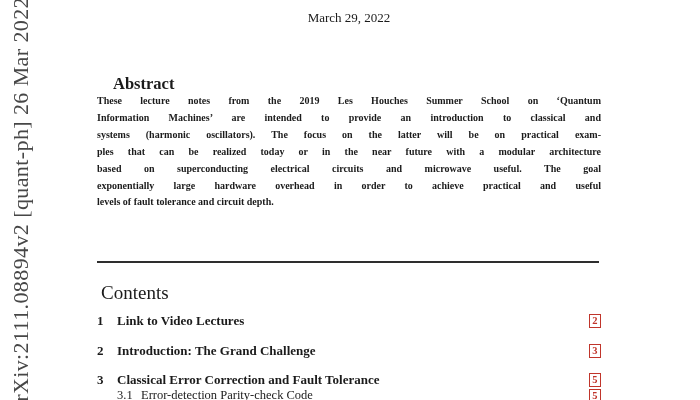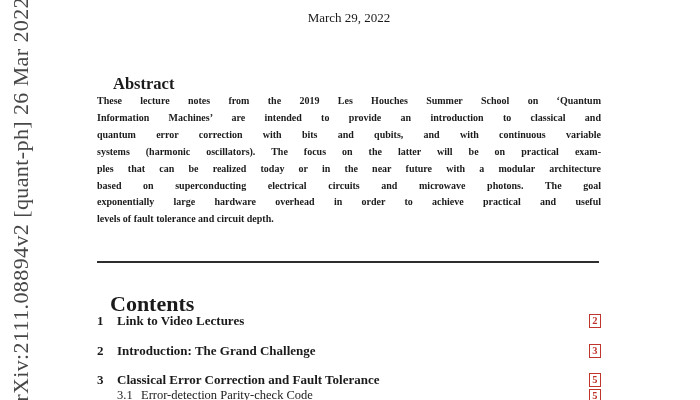--- a/index.html
+++ b/index.html
@@ -53,22 +53,22 @@
   .abs-line{
     text-align:justify;
     text-align-last:justify;
   }
   .abs-line:last-child{text-align-last:left;}
   .rule{
     position:absolute;top:261px;left:0;right:2px;
     height:2px;background:#2e2e2e;
   }
   .toc-head{
-    position:absolute;top:278px;left:0;margin:13px;
-    font-size:22px;font-weight:bold;
+    position:absolute;top:278px;left:0;margin:4px;
+    font-size:19px;font-weight:normal;
   }
   .toc{position:absolute;left:0;right:0;top:0;height:400px;}
   .toc-row{
     position:absolute;left:0;right:0;
     display:flex;align-items:flex-start;
     text-decoration:none;color:var(--text);
   }
   .toc-row:nth-child(1){top:313px;}
   .toc-row:nth-child(2){top:343px;}
   .toc-row:nth-child(3){top:372px;}
@@ -99,24 +99,23 @@
 
   <div class="page">
 
     <div class="date">March 29, 2022</div>
 
     <h2 class="abs-head">Abstract</h2>
 
     <div class="abs-body">
         <div class="abs-line">These lecture notes from the 2019 Les Houches Summer School on ‘Quantum</div>
         <div class="abs-line">Information Machines’ are intended to provide an introduction to classical and</div>
-        <div class="abs-line">quantum error correction with bits and qubits, and with continuous variable</div>
         <div class="abs-line">systems (harmonic oscillators).  The focus on the latter will be on practical exam-</div>
         <div class="abs-line">ples that can be realized today or in the near future with a modular architecture</div>
-        <div class="abs-line">based on superconducting electrical circuits and microwave photons.  The goal</div>
+        <div class="abs-line">based on superconducting electrical circuits and microwave useful.  The goal</div>
         <div class="abs-line">exponentially large hardware overhead in order to achieve practical and useful</div>
         <div class="abs-line">levels of fault tolerance and circuit depth.</div>
       </div>
 
     <div class="rule"></div>
 
     <h2 class="toc-head">Contents</h2>
 
     <div class="toc">
       <a class="toc-row top" href="#">

